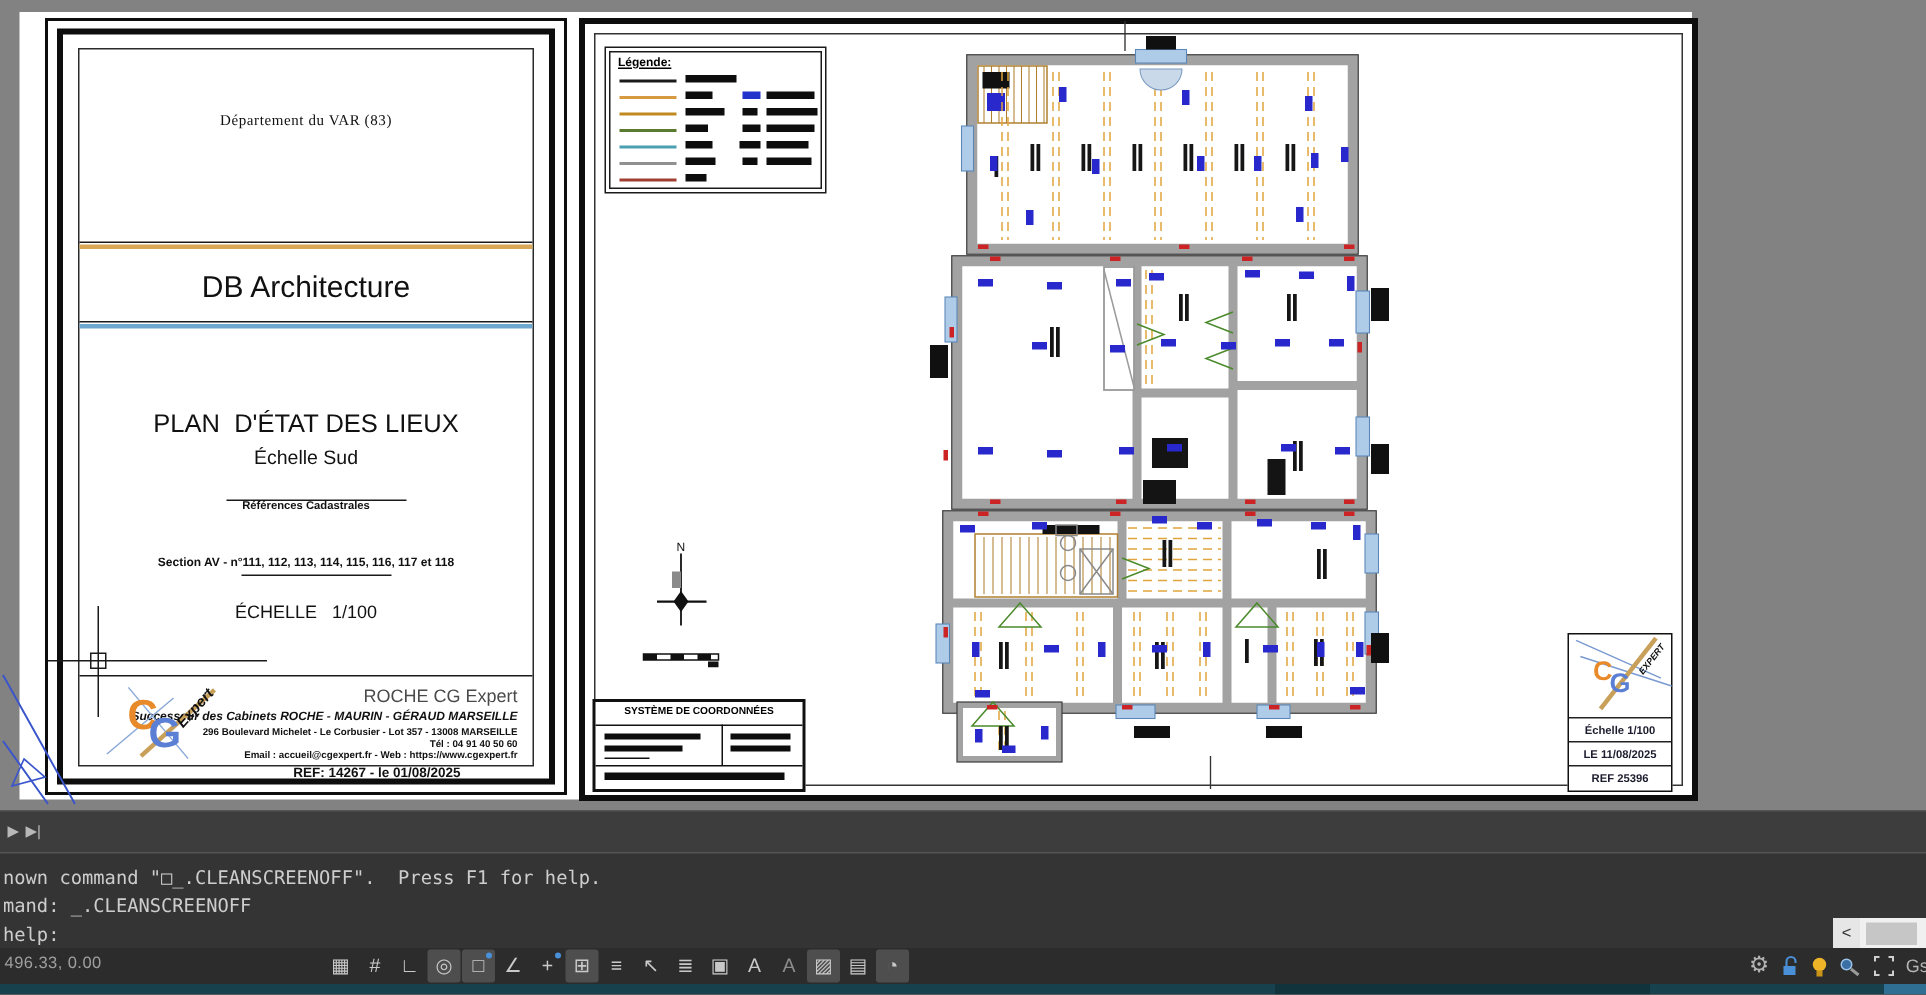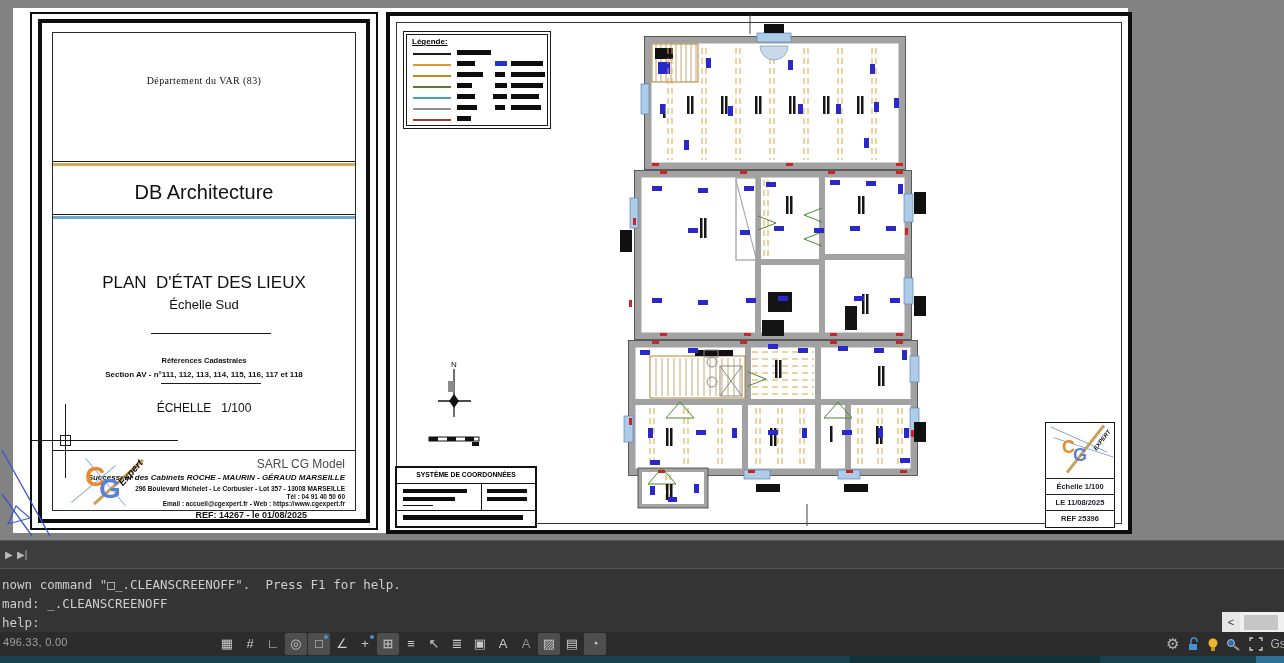--- a/index.html
+++ b/index.html
@@ -72,26 +72,26 @@
         <div class="abs" id="titleblock">
           <div class="abs ctr" style="top:42px;font-size:10px;letter-spacing:.4px;">Département du VAR (83)</div>
           <div class="rule" style="top:128px;height:1px;background:#1a1a1a;"></div>
           <div class="rule" style="top:130px;height:3px;background:#d8a858;"></div>
           <div class="abs ctr" style="top:148px;font-size:20px;font-family:'Liberation Sans',sans-serif;">DB Architecture</div>
           <div class="rule" style="top:181px;height:1px;background:#1a1a1a;"></div>
           <div class="rule" style="top:183px;height:3px;background:#6fa8cf;"></div>
           <div class="abs ctr pre" style="top:240px;font-size:17px;font-family:'Liberation Sans',sans-serif;">PLAN  D'ÉTAT DES LIEUX</div>
           <div class="abs ctr" style="top:264px;font-size:13px;font-family:'Liberation Sans',sans-serif;">Échelle Sud</div>
           <div class="abs" style="top:300px;left:98px;width:120px;height:1px;background:#1a1a1a;"></div>
-          <div class="abs ctr" style="top:323px;font-size:7.5px;font-weight:bold;font-family:'Liberation Sans',sans-serif;">Références Cadastrales</div>
+          <div class="abs ctr" style="top:299px;font-size:7.5px;font-weight:bold;font-family:'Liberation Sans',sans-serif;">Références Cadastrales</div>
           <div class="abs ctr" style="top:318px;font-size:8px;font-weight:bold;font-family:'Liberation Sans',sans-serif;margin-top:19px;">Section AV - n°111, 112, 113, 114, 115, 116, 117 et 118</div>
           <div class="abs" style="top:350px;left:108px;width:100px;height:1px;background:#1a1a1a;"></div>
           <div class="abs ctr pre" style="top:368px;font-size:12px;font-family:'Liberation Sans',sans-serif;">ÉCHELLE   1/100</div>
           <div class="rule" style="top:417px;height:1px;background:#1a1a1a;"></div>
-          <div class="abs" style="top:424px;right:10px;font-size:12px;color:#4a4a4a;font-family:'Liberation Sans',sans-serif;">SARL CG Model</div>
+          <div class="abs" style="top:424px;right:10px;font-size:12px;color:#4a4a4a;font-family:'Liberation Sans',sans-serif;">ROCHE CG Expert</div>
           <div class="abs" style="top:440px;right:10px;font-size:8px;font-weight:bold;font-style:italic;font-family:'Liberation Sans',sans-serif;">Successeur des Cabinets ROCHE - MAURIN - GÉRAUD MARSEILLE</div>
           <div class="abs" style="top:452px;right:10px;font-size:6.5px;font-weight:bold;font-family:'Liberation Sans',sans-serif;">296 Boulevard Michelet - Le Corbusier - Lot 357 - 13008 MARSEILLE</div>
           <div class="abs" style="top:460px;right:10px;font-size:6.5px;font-weight:bold;font-family:'Liberation Sans',sans-serif;">Tél : 04 91 40 50 60</div>
           <div class="abs" style="top:467px;right:10px;font-size:6.5px;font-weight:bold;font-family:'Liberation Sans',sans-serif;">Email : accueil@cgexpert.fr - Web : https://www.cgexpert.fr</div>
           <div class="abs" style="top:477px;right:48px;font-size:9px;font-weight:bold;font-family:'Liberation Sans',sans-serif;">REF: 14267 - le 01/08/2025</div>
 
           <div class="abs" style="left:18px;top:418px;width:80px;height:66px;font-family:'Liberation Sans',sans-serif;">
             <span class="bluehair" style="left:22px;top:4px;width:1px;height:58px;transform:rotate(50deg);"></span>
             <span class="bluehair" style="left:34px;top:0;width:1px;height:62px;transform:rotate(-40deg);"></span>
             <span class="slash" style="left:46px;top:-2px;width:3px;height:66px;transform:rotate(48deg);"></span>

